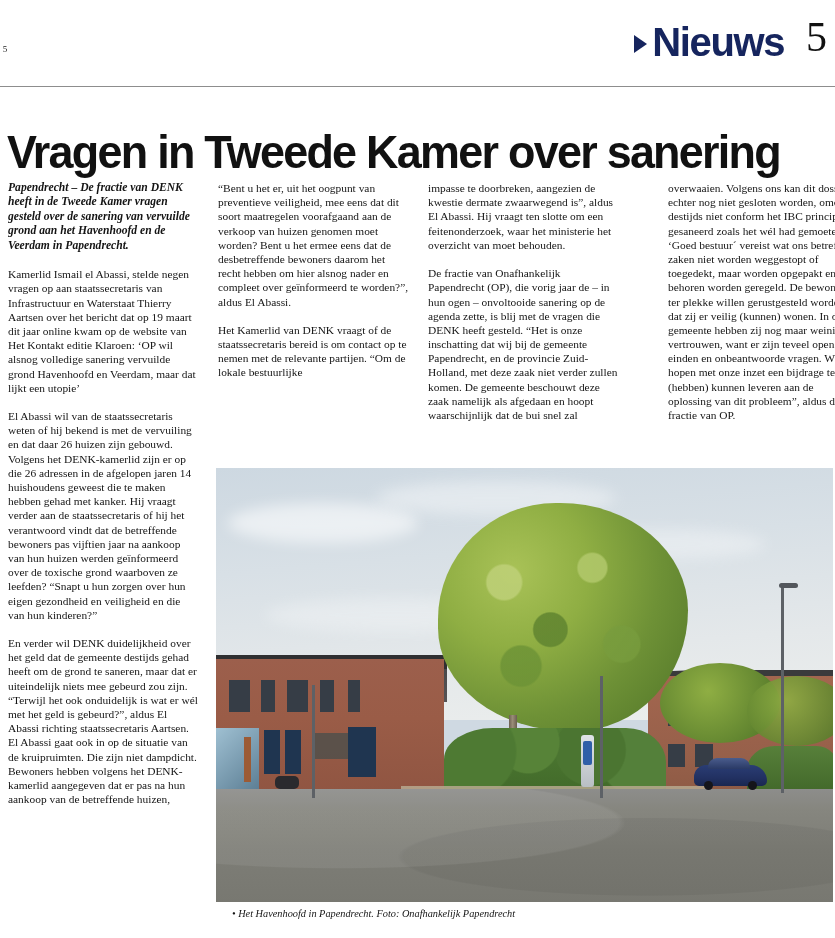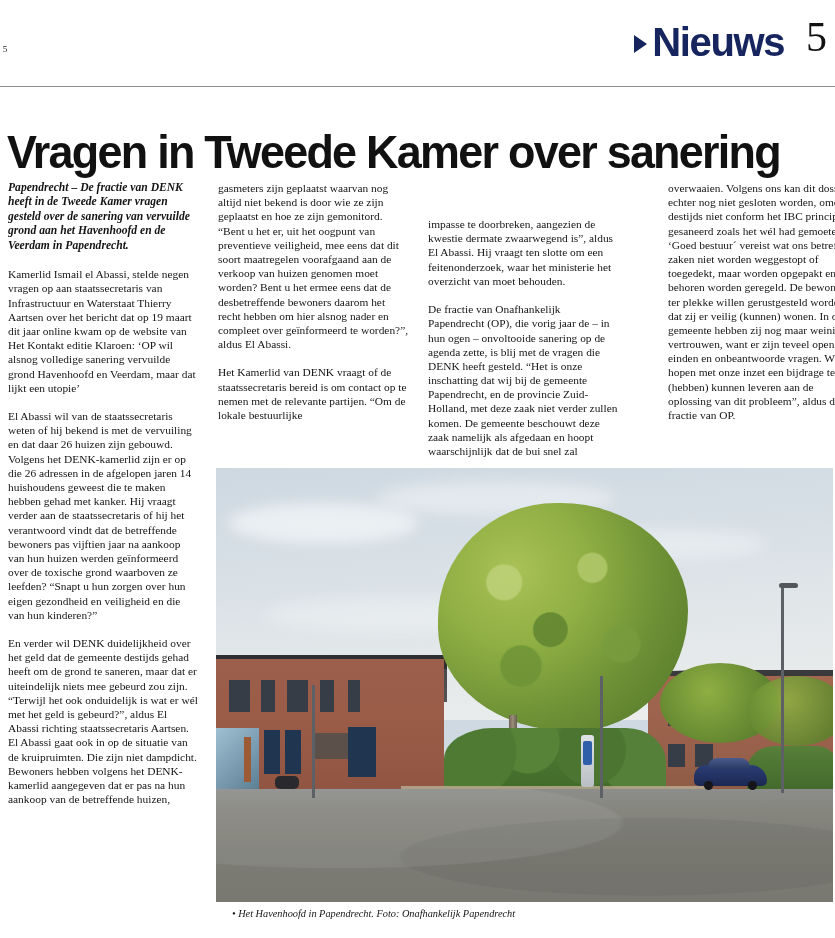--- a/index.html
+++ b/index.html
@@ -111,21 +111,21 @@
     width: 191px;
     font-size: 11.4px;
     line-height: 14.18px;
     text-align: left;
     color: #141414;
     -webkit-hyphens: none;
     hyphens: none;
   }
   .col-1 { left: 8px; }
   .col-2 { left: 218px; }
-  .col-3 { left: 428px; margin-top: 36px; }
+  .col-3 { left: 428px; }
   .col-4 { left: 668px; }
 
   .col p {
     margin: 0 0 14.2px 0;
   }
   .col p:last-child { margin-bottom: 0; }
   .col p.tight { margin-bottom: 0; }
   .lead {
     font-weight: bold;
     font-size: 11.6px;
@@ -437,21 +437,20 @@
   <h1 class="headline">Vragen in Tweede Kamer over sanering</h1>
 
   <div class="col col-1">
     <p class="lead">Papendrecht – De fractie van DENK heeft in de Tweede Kamer vragen gesteld over de sanering van vervuilde grond aan het Havenhoofd en de Veerdam in Papendrecht.</p>
     <p>Kamerlid Ismail el Abassi, stelde negen vragen op aan staatssecretaris van Infrastructuur en Waterstaat Thierry Aartsen over het bericht dat op 19 maart dit jaar online kwam op de website van Het Kontakt editie Klaroen: ‘OP wil alsnog volledige sanering vervuilde grond Havenhoofd en Veerdam, maar dat lijkt een utopie’</p>
     <p>El Abassi wil van de staatssecretaris weten of hij bekend is met de vervuiling en dat daar 26 huizen zijn gebouwd. Volgens het DENK-kamerlid zijn er op die 26 adressen in de afgelopen jaren 14 huishoudens geweest die te maken hebben gehad met kanker. Hij vraagt verder aan de staatssecretaris of hij het verantwoord vindt dat de betreffende bewoners pas vijftien jaar na aankoop van hun huizen werden geïnformeerd over de toxische grond waarboven ze leefden? “Snapt u hun zorgen over hun eigen gezondheid en veiligheid en die van hun kinderen?”</p>
     <p>En verder wil DENK duidelijkheid over het geld dat de gemeente destijds gehad heeft om de grond te saneren, maar dat er uiteindelijk niets mee gebeurd zou zijn. “Terwijl het ook onduidelijk is wat er wél met het geld is gebeurd?”, aldus El Abassi richting staatssecretaris Aartsen. El Abassi gaat ook in op de situatie van de kruipruimten. Die zijn niet dampdicht. Bewoners hebben volgens het DENK-kamerlid aangegeven dat er pas na hun aankoop van de betreffende huizen,</p>
   </div>
 
   <div class="col col-2">
-    <p class="tight">gasmeters zijn geplaatst waarvan nog altijd niet bekend is door wie ze zijn geplaatst en hoe ze zijn gemonitord.</p>
     <p>“Bent u het er, uit het oogpunt van preventieve veiligheid, mee eens dat dit soort maatregelen voorafgaand aan de verkoop van huizen genomen moet worden? Bent u het ermee eens dat de desbetreffende bewoners daarom het recht hebben om hier alsnog nader en compleet over geïnformeerd te worden?”, aldus El Abassi.</p>
     <p>Het Kamerlid van DENK vraagt of de staatssecretaris bereid is om contact op te nemen met de relevante partijen. “Om de lokale bestuurlijke</p>
   </div>
 
   <div class="col col-3">
     <p>impasse te doorbreken, aangezien de kwestie dermate zwaarwegend is”, aldus El Abassi. Hij vraagt ten slotte om een feitenonderzoek, waar het ministerie het overzicht van moet behouden.</p>
     <p>De fractie van Onafhankelijk Papendrecht (OP), die vorig jaar de – in hun ogen – onvoltooide sanering op de agenda zette, is blij met de vragen die DENK heeft gesteld. “Het is onze inschatting dat wij bij de gemeente Papendrecht, en de provincie Zuid-Holland, met deze zaak niet verder zullen komen. De gemeente beschouwt deze zaak namelijk als afgedaan en hoopt waarschijnlijk dat de bui snel zal</p>
   </div>
 
   <div class="col col-4">

